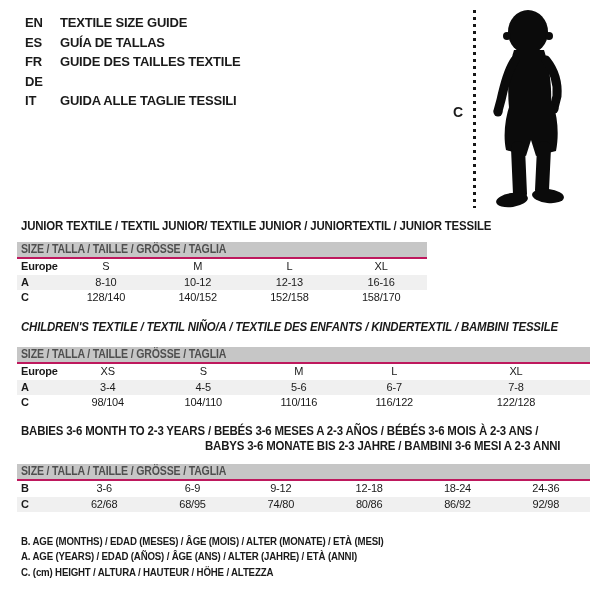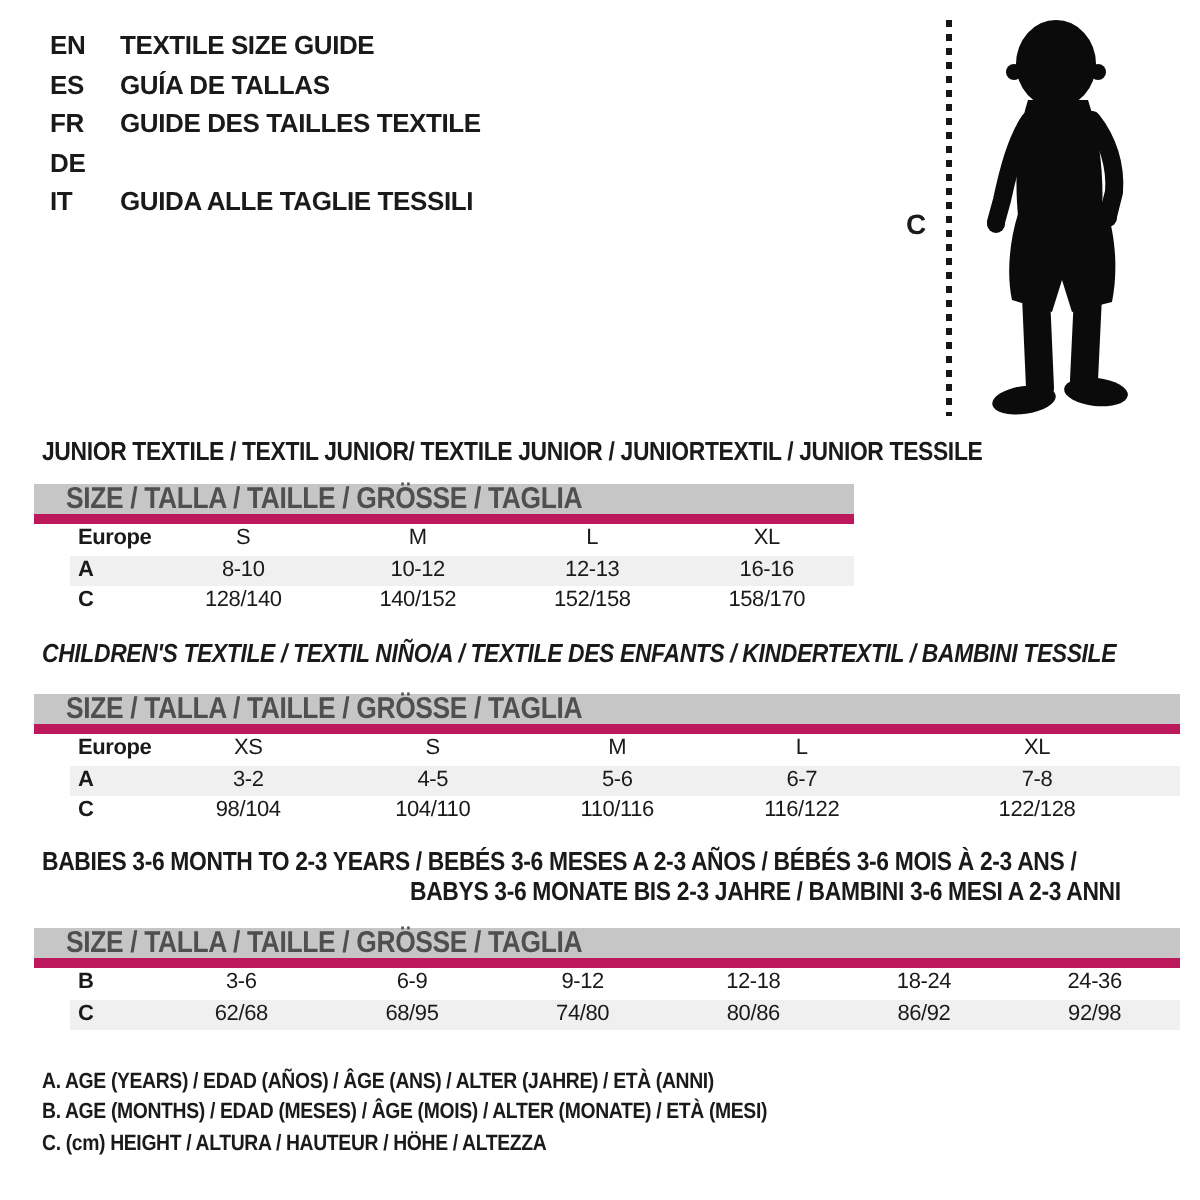--- a/index.html
+++ b/index.html
@@ -17,23 +17,23 @@
   .height-line{position:absolute;left:23px;top:2px;width:3px;height:198px;
                background:repeating-linear-gradient(to bottom,#161616 0 3.5px,transparent 3.5px 7px);}
   .figure svg{position:absolute;left:38px;top:0;}
   
   .sec-title{position:absolute;left:21px;font-weight:bold;font-size:13px;line-height:14.5px;}
   .s1-title{top:219px;} .s2-title{top:320px;font-style:italic;} .s3-title{top:424px;text-align:right;}
   
   .tbl{position:absolute;left:17px;}
   .t1{top:242px;width:410px;} .t2{top:347px;width:573px;} .t3{top:464px;width:573px;}
   .size-bar{height:15px;line-height:15px;background:var(--bar-bg,#c6c6c6);
-            border-bottom:5px solid #be185d;color:var(--bar-text,#4f4f4f);
-            font-weight:bold;font-size:15px;padding-left:16px;}
-  .trow{display:flex;height:15.5px;line-height:15.5px;font-size:11px;letter-spacing:-0.2px;margin-left:18px;}
+            border-bottom:2px solid #be185d;color:var(--bar-text,#4f4f4f);
+            font-weight:bold;font-size:12px;padding-left:4px;}
+  .trow{display:flex;height:15.5px;line-height:15.5px;font-size:11px;letter-spacing:-0.2px;}
   .trow.shaded{background:var(--row-shaded,#f0f0f0);}
   .tlabel{width:43px;padding-left:4px;font-weight:bold;box-sizing:border-box;}
   .trow.row-head .tlabel{font-weight:bold;}
   .tcell{flex:1;text-align:center;}
   .t2 .tcell:last-child{flex:1.55;}
   
   .footnotes{position:absolute;left:21px;top:534px;font-weight:bold;font-size:11px;line-height:15.3px;}
 </style>
 </head>
 <body>
@@ -116,21 +116,21 @@
         <div class="trow row-head">
           <span class="tlabel">Europe</span>
           <span class="tcell">XS</span>
           <span class="tcell">S</span>
           <span class="tcell">M</span>
           <span class="tcell">L</span>
           <span class="tcell">XL</span>
         </div>
         <div class="trow shaded">
           <span class="tlabel">A</span>
-          <span class="tcell">3-2</span>
+          <span class="tcell">3-4</span>
           <span class="tcell">4-5</span>
           <span class="tcell">5-6</span>
           <span class="tcell">6-7</span>
           <span class="tcell">7-8</span>
         </div>
         <div class="trow">
           <span class="tlabel">C</span>
           <span class="tcell">98/104</span>
           <span class="tcell">104/110</span>
           <span class="tcell">110/116</span>
@@ -156,18 +156,18 @@
           <span class="tcell">68/95</span>
           <span class="tcell">74/80</span>
           <span class="tcell">80/86</span>
           <span class="tcell">86/92</span>
           <span class="tcell">92/98</span>
         </div>
       </div>
     </div>
 
   <div class="footnotes">
+      <div><span class="condensed">B. AGE (MONTHS) / EDAD (MESES) / ÂGE (MOIS) / ALTER (MONATE) / ETÀ (MESI)</span></div>
       <div><span class="condensed">A. AGE (YEARS) / EDAD (AÑOS) / ÂGE (ANS) / ALTER (JAHRE) / ETÀ (ANNI)</span></div>
-      <div><span class="condensed">B. AGE (MONTHS) / EDAD (MESES) / ÂGE (MOIS) / ALTER (MONATE) / ETÀ (MESI)</span></div>
       <div><span class="condensed">C. (cm) HEIGHT / ALTURA / HAUTEUR / HÖHE / ALTEZZA</span></div>
     </div>
 
 </div>
 
 </body></html>

